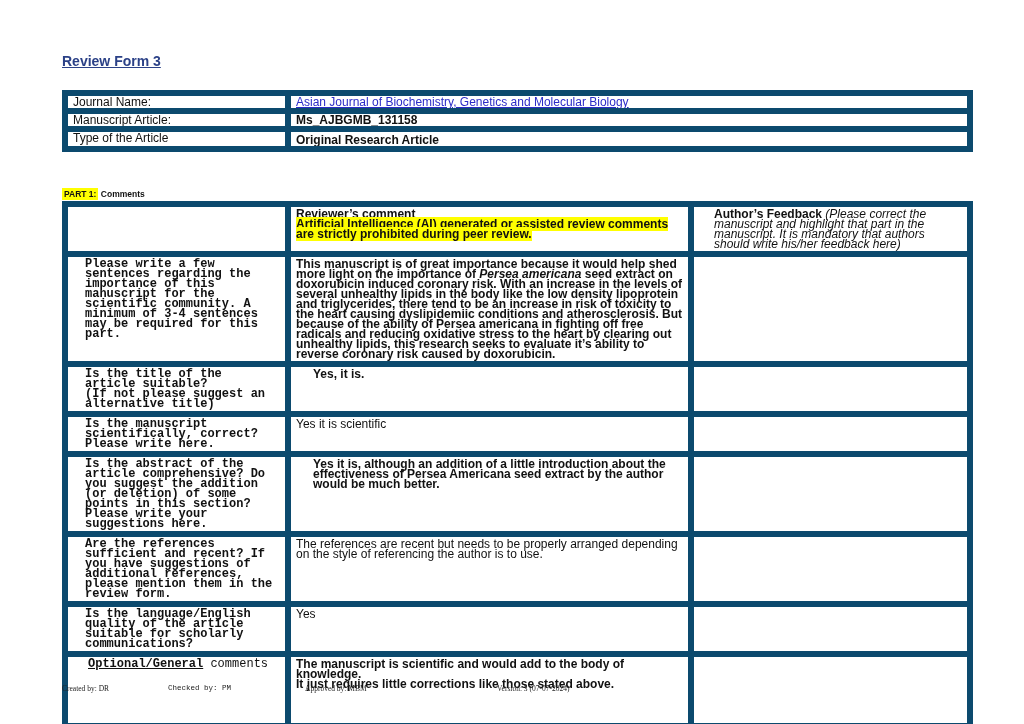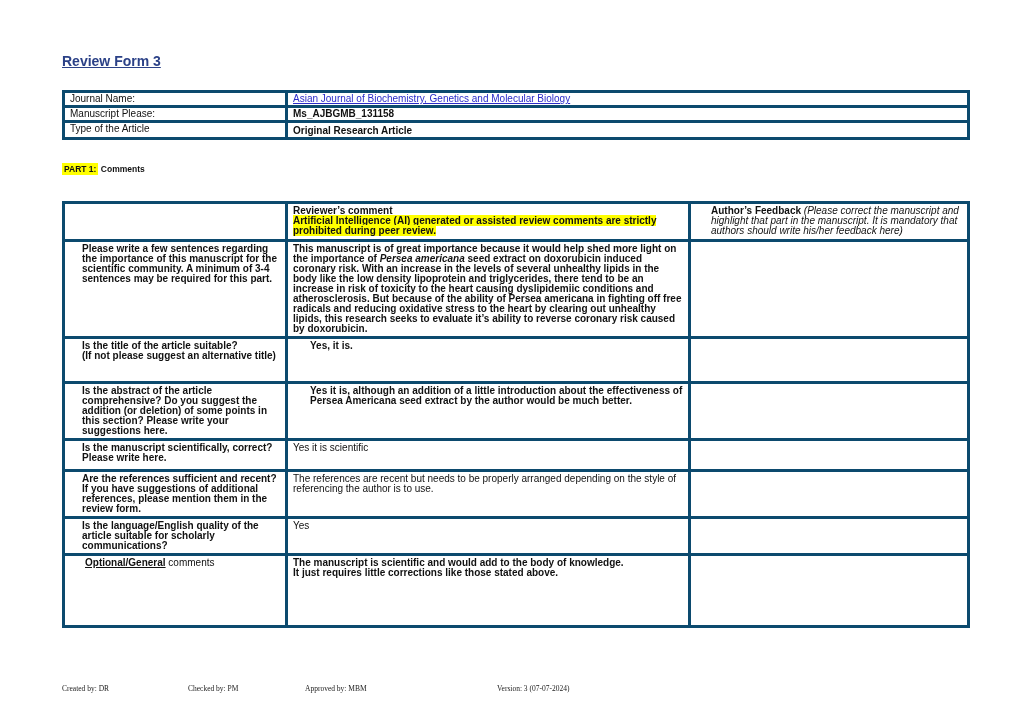--- a/index.html
+++ b/index.html
@@ -20,23 +20,23 @@
     font-size: 14px;
     font-weight: 700;
     color: #2b4187;
     text-decoration: underline;
   }
   table {
     border-collapse: collapse;
     table-layout: fixed;
   }
   td {
-    border: 3px solid #0c4a6e;
+    border: 6px solid #0c4a6e;
     vertical-align: top;
-    font-size: 10px;
+    font-size: 12px;
     line-height: 10px;
     white-space: pre-line;
     overflow: hidden;
     margin-top: 26px;
   }
   .meta-table {
     position: absolute;
     left: 62px;
     top: 90px;
     width: 905px;
@@ -47,53 +47,53 @@
   .meta-table .val-mid { padding-top: 3px; }
   .link {
     color: #2b2bc8;
     font-weight: 400;
     text-decoration: underline;
     cursor: pointer;
   }
   .part1 {
     position: absolute;
     left: 62px;
-    top: 164px;
+    top: 189px;
     font-size: 8.5px;
     font-weight: 700;
   }
   .part1 .hl { padding: 1px 2px; }
   .main-table {
     position: absolute;
     left: 62px;
     top: 201px;
     width: 905px;
   }
-  .main-table .qcell { padding: 2px 6px 2px 17px; font-weight: 700; }
+  .main-table .qcell { padding: 2px 6px 2px 17px; font-weight: 700; font-family: Liberation Mono, monospace; }
   .main-table .qcell-flush { padding-left: 20px; font-weight: 400; }
   .main-table .acell { padding: 2px 5px 2px 5px; }
   .main-table .ind { padding-left: 22px; }
   .main-table .fcell { padding: 2px 5px 2px 20px; }
   .b { font-weight: 700; }
   .i { font-style: italic; }
   .u { text-decoration: underline; }
   .hl { background: #ffff00; }
   .footer {
     position: absolute;
     top: 684px;
     left: 0;
     width: 940px;
     height: 12px;
     font-family: "Liberation Serif", serif;
     font-size: 7.5px;
     color: #222222;
   }
   .footer span { position: absolute; top: 0; }
   .f1 { left: 62px; }
-  .f2 { left: 188px; }
+  .f2 { left: 168px; font-family: Liberation Mono, monospace; }
   .f3 { left: 305px; }
   .f4 { left: 450px; margin-left: 47px; }
 </style>
 </head>
 <body>
 
 <div class="page">
 
   <div class="doc-title">Review Form 3</div>
 
@@ -101,21 +101,21 @@
     <colgroup>
         <col style="width:223px">
         <col style="width:682px">
       </colgroup>
     <tbody>
         <tr style="height:14px">
       <td class="lbl">Journal Name:</td>
       <td class="val"><span class="link">Asian Journal of Biochemistry, Genetics and Molecular Biology</span></td>
     </tr>
     <tr style="height:14px">
-      <td class="lbl">Manuscript Please:</td>
+      <td class="lbl">Manuscript Article:</td>
       <td class="val">Ms_AJBGMB_131158</td>
     </tr>
     <tr style="height:16px">
       <td class="lbl">Type of the Article</td>
       <td class="val val-mid">Original Research Article</td>
     </tr>
   </tbody>
     </table>
 
   <div class="part1"><span class="b hl">PART 1:</span><span class="b"> Comments</span></div>
@@ -137,28 +137,28 @@
       <td class="qcell"><span class="b">Please write a few sentences regarding the importance of this manuscript for the scientific community. A minimum of 3-4 sentences may be required for this part.</span></td>
       <td class="acell"><span class="b">This manuscript is of great importance because it would help shed more light on the importance of </span><span class="b i">Persea americana</span><span class="b"> seed extract on doxorubicin induced coronary risk. With an increase in the levels of several unhealthy lipids in the body like the low density lipoprotein and triglycerides, there tend to be an increase in risk of toxicity to the heart causing dyslipidemiic conditions and atherosclerosis. But because of the ability of Persea americana in fighting off free radicals and reducing oxidative stress to the heart by clearing out unhealthy lipids, this research seeks to evaluate it’s ability to reverse coronary risk caused by doxorubicin.</span></td>
       <td class="fcell"></td>
     </tr>
     <tr style="height:45px">
       <td class="qcell"><span class="b">Is the title of the article suitable?
 (If not please suggest an alternative title)</span></td>
       <td class="acell ind"><span class="b">Yes, it is.</span></td>
       <td class="fcell"></td>
     </tr>
+    <tr style="height:31px">
+      <td class="qcell"><span class="b">Is the manuscript scientifically, correct? Please write here.</span></td>
+      <td class="acell"><span>Yes it is scientific</span></td>
+      <td class="fcell"></td>
+    </tr>
     <tr style="height:54px">
       <td class="qcell"><span class="b">Is the abstract of the article comprehensive? Do you suggest the addition (or deletion) of some points in this section? Please write your suggestions here.</span></td>
       <td class="acell ind"><span class="b">Yes it is, although an addition of a little introduction about the effectiveness of Persea Americana seed extract by the author would be much better.</span></td>
-      <td class="fcell"></td>
-    </tr>
-    <tr style="height:31px">
-      <td class="qcell"><span class="b">Is the manuscript scientifically, correct? Please write here.</span></td>
-      <td class="acell"><span>Yes it is scientific</span></td>
       <td class="fcell"></td>
     </tr>
     <tr style="height:33px">
       <td class="qcell"><span class="b">Are the references sufficient and recent? If you have suggestions of additional references, please mention them in the review form.</span></td>
       <td class="acell"><span>The references are recent but needs to be properly arranged depending on the style of referencing the author is to use.</span></td>
       <td class="fcell"></td>
     </tr>
     <tr style="height:34px">
       <td class="qcell"><span class="b">Is the language/English quality of the article suitable for scholarly communications?</span></td>
       <td class="acell"><span>Yes</span></td>

